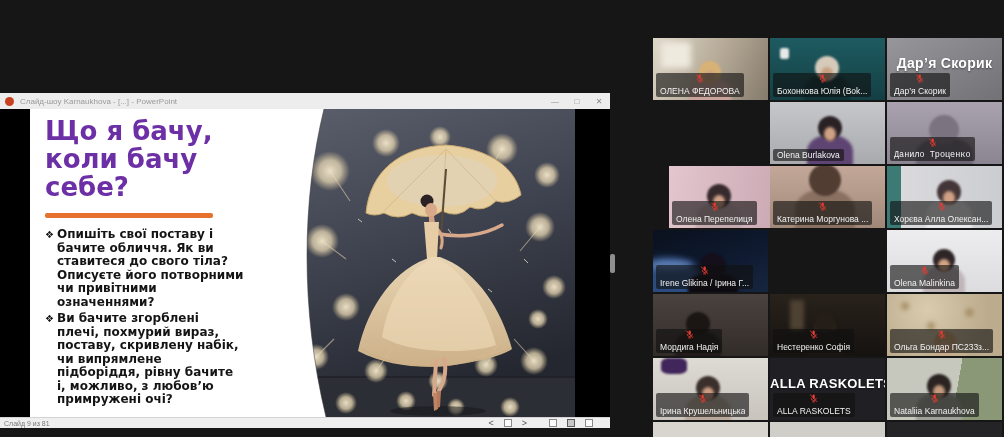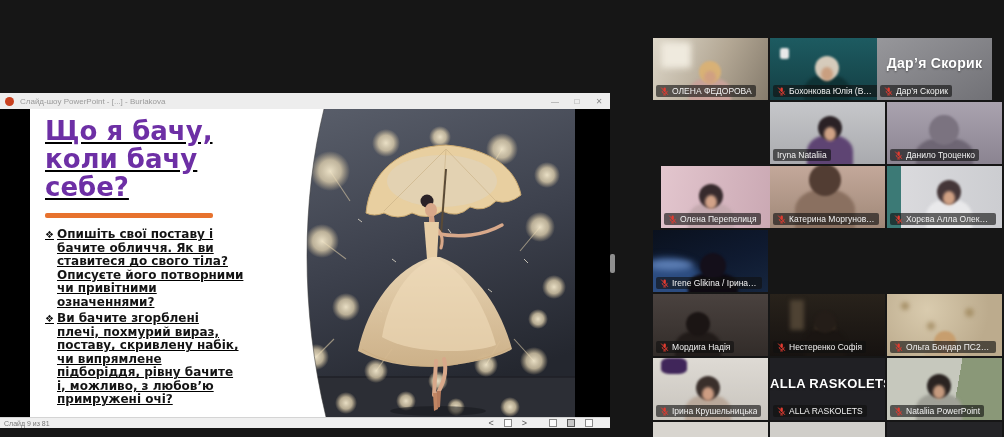--- a/index.html
+++ b/index.html
@@ -9,21 +9,21 @@
   
   .ppt{position:absolute;left:0;top:93px;width:610px;height:335px;}
   .ppt-titlebar{position:absolute;left:0;top:0;width:610px;height:16px;background:#ededed;
                 display:flex;align-items:center;}
   .ppt-logo{width:9px;height:9px;border-radius:50%;background:#c8401f;margin-left:5px;flex:0 0 auto;}
   .ppt-title{font-size:8px;color:#9a9a9a;margin-left:6px;white-space:nowrap;flex:1 1 auto;
              overflow:hidden;text-overflow:ellipsis;}
   .win-btn{font-size:8px;color:#8a8a8a;width:22px;text-align:center;cursor:default;}
   .ppt-content{position:absolute;left:0;top:16px;width:610px;height:308px;background:#000;}
   .slide{position:absolute;left:30px;top:0;width:545px;height:308px;background:#fff;overflow:hidden;}
-  .slide-textcol{position:absolute;left:15px;top:8px;width:225px;text-decoration:underline;}
+  .slide-textcol{position:absolute;left:15px;top:8px;width:225px;}
   .slide-title{font-family:"DejaVu Sans",sans-serif;font-weight:bold;color:#6d2fa5;
                font-size:26px;line-height:1.08;width:175px;margin:0;}
   .slide-rule{width:168px;height:5px;background:#e7722e;border-radius:2px;margin-top:12px;}
   .slide-bullets{margin-top:10px;width:200px;font-family:"DejaVu Sans",sans-serif;
                  font-weight:bold;font-size:12px;line-height:13.5px;color:#141414;}
   .bullet{display:flex;margin-bottom:3px;}
   .bullet .mark{flex:0 0 12px;font-size:10px;line-height:13.5px;}
   .slide-image{position:absolute;left:258px;top:0;width:287px;height:308px;}
   .ppt-statusbar{position:absolute;left:0;top:324px;width:610px;height:11px;background:#efefef;
                  border-top:1px solid #d4d4d4;display:flex;align-items:center;box-sizing:border-box;}
@@ -43,34 +43,34 @@
   .tile.active{box-shadow:inset 0 0 0 2px #cfe15b;}
   .scene{position:absolute;left:0;top:0;right:0;bottom:0;}
   .accent{position:absolute;}
   .p-body{position:absolute;border-radius:46% 46% 0 0;filter:blur(1.6px);}
   .p-hair{position:absolute;border-radius:50%;filter:blur(1.2px);}
   .p-face{position:absolute;border-radius:50%;filter:blur(1.4px);}
   .big-label{position:absolute;left:0;right:0;top:40%;transform:translateY(-50%);text-align:center;
              color:#fff;font-weight:bold;font-size:14px;letter-spacing:.3px;
              text-shadow:0 1px 2px rgba(0,0,0,.45);white-space:nowrap;}
   .nametag{position:absolute;left:3px;bottom:3px;max-width:106px;display:flex;align-items:center;
-           gap:3px;background:rgba(16,16,16,.62);border-radius:2px;padding:1px 4px;box-sizing:border-box;}
+           gap:3px;background:rgba(16,16,16,.62);border-radius:2px;padding:1px 4px;box-sizing:border-box;flex-direction:column;}
   .nametag .nm{color:#f2f2f2;font-size:8.5px;line-height:10px;white-space:nowrap;
                overflow:hidden;text-overflow:ellipsis;}
   .micwrap{display:flex;flex:0 0 auto;}
 </style>
 </head>
 <body>
 
 <div class="stage">
 
   <div class="ppt">
     <div class="ppt-titlebar">
       <div class="ppt-logo"></div>
-      <div class="ppt-title">Слайд-шоу PowerPoint - [...] - Burlakova</div>
+      <div class="ppt-title">Слайд-шоу Karnaukhova - [...] - PowerPoint</div>
       <div class="win-btn">—</div>
       <div class="win-btn">□</div>
       <div class="win-btn">✕</div>
     </div>
 
     <div class="ppt-content">
       <div class="slide">
         <div class="slide-textcol">
           <h1 class="slide-title">Що я бачу, коли бачу себе?</h1>
           <div class="slide-rule"></div>
@@ -240,21 +240,21 @@
               <rect x="4.7" y="0.8" width="3.1" height="5.6" rx="1.5" fill="#e23b30"></rect>
               <path d="M2.8 5.2a3.45 3.45 0 0 0 6.9 0" fill="none" stroke="#e23b30" stroke-width="1.1"></path>
               <line x1="6.2" y1="8.6" x2="6.2" y2="10.2" stroke="#e23b30" stroke-width="1.1"></line>
               <line x1="4.2" y1="10.6" x2="8.2" y2="10.6" stroke="#e23b30" stroke-width="1.1"></line>
               <line x1="1.6" y1="0.8" x2="10.6" y2="10.4" stroke="#e23b30" stroke-width="1.3"></line>
             </svg>
           </span>
           <span class="nm">Бохонкова Юлія (Bok...</span>
         </div>
       </div>
-      <div class="tile" style="left: 224px; top: 0px;">
+      <div class="tile" style="left: 234px; top: 0px;">
         <div class="scene" style="background: linear-gradient(150deg, rgb(151, 151, 155), rgb(113, 113, 118));"></div>
         <div class="big-label">Дар’я Скорик</div>
         <div class="nametag">
           <span class="micwrap">
             <svg width="9" height="9" viewBox="0 0 12 12">
               <rect x="4.7" y="0.8" width="3.1" height="5.6" rx="1.5" fill="#e23b30"></rect>
               <path d="M2.8 5.2a3.45 3.45 0 0 0 6.9 0" fill="none" stroke="#e23b30" stroke-width="1.1"></path>
               <line x1="6.2" y1="8.6" x2="6.2" y2="10.2" stroke="#e23b30" stroke-width="1.1"></line>
               <line x1="4.2" y1="10.6" x2="8.2" y2="10.6" stroke="#e23b30" stroke-width="1.1"></line>
               <line x1="1.6" y1="0.8" x2="10.6" y2="10.4" stroke="#e23b30" stroke-width="1.3"></line>
@@ -263,42 +263,42 @@
           <span class="nm">Дар’я Скорик</span>
         </div>
       </div>
       <div class="tile active" style="left: 117px; top: 64px;">
         <div class="scene" style="background: linear-gradient(rgb(198, 199, 202), rgb(169, 170, 174));">
           <div class="p-body" style="left: 37.2px; top: 32.6px; width: 45.6px; height: 35.4px; background: rgb(94, 68, 115);"></div>
           <div class="p-hair" style="left: 48px; top: 14px; width: 24px; height: 24px; background: rgb(42, 33, 37);"></div>
           <div class="p-face" style="left: 53.76px; top: 24.8px; width: 12.6px; height: 14.4px; background: rgb(207, 162, 133);"></div>
         </div>
         <div class="nametag">
-          <span class="nm">Iryna Nataliia</span>
-        </div>
-      </div>
-      <div class="tile" style="left: 234px; top: 64px;">
+          <span class="nm">Olena Burlakova</span>
+        </div>
+      </div>
+      <div class="tile" style="left: 234px; top: 64px; font-family: Liberation Mono, monospace;">
         <div class="scene" style="background: linear-gradient(rgb(170, 163, 175), rgb(139, 132, 145));">
           <div class="p-body" style="left: 28.5px; top: 36.25px; width: 57px; height: 31.75px; background: rgb(110, 102, 116);"></div>
           <div class="p-hair" style="left: 42px; top: 13px; width: 30px; height: 30px; background: rgb(123, 115, 128);"></div>
         </div>
         <div class="nametag">
           <span class="micwrap">
             <svg width="9" height="9" viewBox="0 0 12 12">
               <rect x="4.7" y="0.8" width="3.1" height="5.6" rx="1.5" fill="#e23b30"></rect>
               <path d="M2.8 5.2a3.45 3.45 0 0 0 6.9 0" fill="none" stroke="#e23b30" stroke-width="1.1"></path>
               <line x1="6.2" y1="8.6" x2="6.2" y2="10.2" stroke="#e23b30" stroke-width="1.1"></line>
               <line x1="4.2" y1="10.6" x2="8.2" y2="10.6" stroke="#e23b30" stroke-width="1.1"></line>
               <line x1="1.6" y1="0.8" x2="10.6" y2="10.4" stroke="#e23b30" stroke-width="1.3"></line>
             </svg>
           </span>
           <span class="nm">Данило Троценко</span>
         </div>
       </div>
-      <div class="tile" style="left: 8px; top: 128px;">
+      <div class="tile" style="left: 16px; top: 128px;">
         <div class="scene" style="background: linear-gradient(100deg, rgb(227, 198, 206), rgb(201, 167, 178));">
           <div class="p-body" style="left: 27.2px; top: 36.6px; width: 45.6px; height: 31.4px; background: rgb(196, 169, 175);"></div>
           <div class="p-hair" style="left: 38px; top: 18px; width: 24px; height: 24px; background: rgb(55, 42, 45);"></div>
           <div class="p-face" style="left: 43.76px; top: 28.8px; width: 12.6px; height: 14.4px; background: rgb(210, 162, 136);"></div>
         </div>
         <div class="nametag">
           <span class="micwrap">
             <svg width="9" height="9" viewBox="0 0 12 12">
               <rect x="4.7" y="0.8" width="3.1" height="5.6" rx="1.5" fill="#e23b30"></rect>
               <path d="M2.8 5.2a3.45 3.45 0 0 0 6.9 0" fill="none" stroke="#e23b30" stroke-width="1.1"></path>
@@ -358,20 +358,39 @@
           <span class="micwrap">
             <svg width="9" height="9" viewBox="0 0 12 12">
               <rect x="4.7" y="0.8" width="3.1" height="5.6" rx="1.5" fill="#e23b30"></rect>
               <path d="M2.8 5.2a3.45 3.45 0 0 0 6.9 0" fill="none" stroke="#e23b30" stroke-width="1.1"></path>
               <line x1="6.2" y1="8.6" x2="6.2" y2="10.2" stroke="#e23b30" stroke-width="1.1"></line>
               <line x1="4.2" y1="10.6" x2="8.2" y2="10.6" stroke="#e23b30" stroke-width="1.1"></line>
               <line x1="1.6" y1="0.8" x2="10.6" y2="10.4" stroke="#e23b30" stroke-width="1.3"></line>
             </svg>
           </span>
           <span class="nm">Irene Glikina / Ірина Г...</span>
+        </div>
+      </div>
+      <div class="tile" style="left: 234px; top: 192px;">
+        <div class="scene" style="background: linear-gradient(rgb(237, 237, 239), rgb(220, 220, 223));">
+          <div class="p-body" style="left: 36.1px; top: 36.05px; width: 41.8px; height: 31.95px; background: rgb(192, 182, 186);"></div>
+          <div class="p-hair" style="left: 46px; top: 19px; width: 22px; height: 22px; background: rgb(46, 37, 39);"></div>
+          <div class="p-face" style="left: 51.28px; top: 28.9px; width: 11.55px; height: 13.2px; background: rgb(212, 165, 133);"></div>
+        </div>
+        <div class="nametag">
+          <span class="micwrap">
+            <svg width="9" height="9" viewBox="0 0 12 12">
+              <rect x="4.7" y="0.8" width="3.1" height="5.6" rx="1.5" fill="#e23b30"></rect>
+              <path d="M2.8 5.2a3.45 3.45 0 0 0 6.9 0" fill="none" stroke="#e23b30" stroke-width="1.1"></path>
+              <line x1="6.2" y1="8.6" x2="6.2" y2="10.2" stroke="#e23b30" stroke-width="1.1"></line>
+              <line x1="4.2" y1="10.6" x2="8.2" y2="10.6" stroke="#e23b30" stroke-width="1.1"></line>
+              <line x1="1.6" y1="0.8" x2="10.6" y2="10.4" stroke="#e23b30" stroke-width="1.3"></line>
+            </svg>
+          </span>
+          <span class="nm">Olena Malinkina</span>
         </div>
       </div>
       <div class="tile" style="left: 117px; top: 256px;">
         <div class="scene" style="background: linear-gradient(rgb(40, 34, 27), rgb(22, 18, 16));">
           <div class="accent" style="left: 20px; top: 6px; width: 14px; height: 30px; background: rgb(78, 66, 51); border-radius: 5%; filter: blur(2px);"></div>
           <div class="accent" style="left: 48px; top: 30px; width: 14px; height: 12px; background: rgb(201, 160, 112); border-radius: 50%; filter: blur(3px);"></div>
           <div class="p-body" style="left: 34.1px; top: 34.05px; width: 41.8px; height: 33.95px; background: rgb(26, 21, 18);"></div>
           <div class="p-hair" style="left: 44px; top: 17px; width: 22px; height: 22px; background: rgb(36, 29, 24);"></div>
         </div>
         <div class="nametag">
@@ -472,20 +491,20 @@
         <div class="nametag">
           <span class="micwrap">
             <svg width="9" height="9" viewBox="0 0 12 12">
               <rect x="4.7" y="0.8" width="3.1" height="5.6" rx="1.5" fill="#e23b30"></rect>
               <path d="M2.8 5.2a3.45 3.45 0 0 0 6.9 0" fill="none" stroke="#e23b30" stroke-width="1.1"></path>
               <line x1="6.2" y1="8.6" x2="6.2" y2="10.2" stroke="#e23b30" stroke-width="1.1"></line>
               <line x1="4.2" y1="10.6" x2="8.2" y2="10.6" stroke="#e23b30" stroke-width="1.1"></line>
               <line x1="1.6" y1="0.8" x2="10.6" y2="10.4" stroke="#e23b30" stroke-width="1.3"></line>
             </svg>
           </span>
-          <span class="nm">Nataliia PowerPoint</span>
+          <span class="nm">Nataliia Karnaukhova</span>
         </div>
       </div>
       <div class="tile" style="left: 0px; top: 384px; background: rgb(216, 213, 207);"></div>
       <div class="tile" style="left: 117px; top: 384px; background: rgb(208, 206, 201);"></div>
       <div class="tile" style="left: 234px; top: 384px; background: rgb(36, 36, 39);"></div>
     </div>
 </div>
 
 </body></html>

